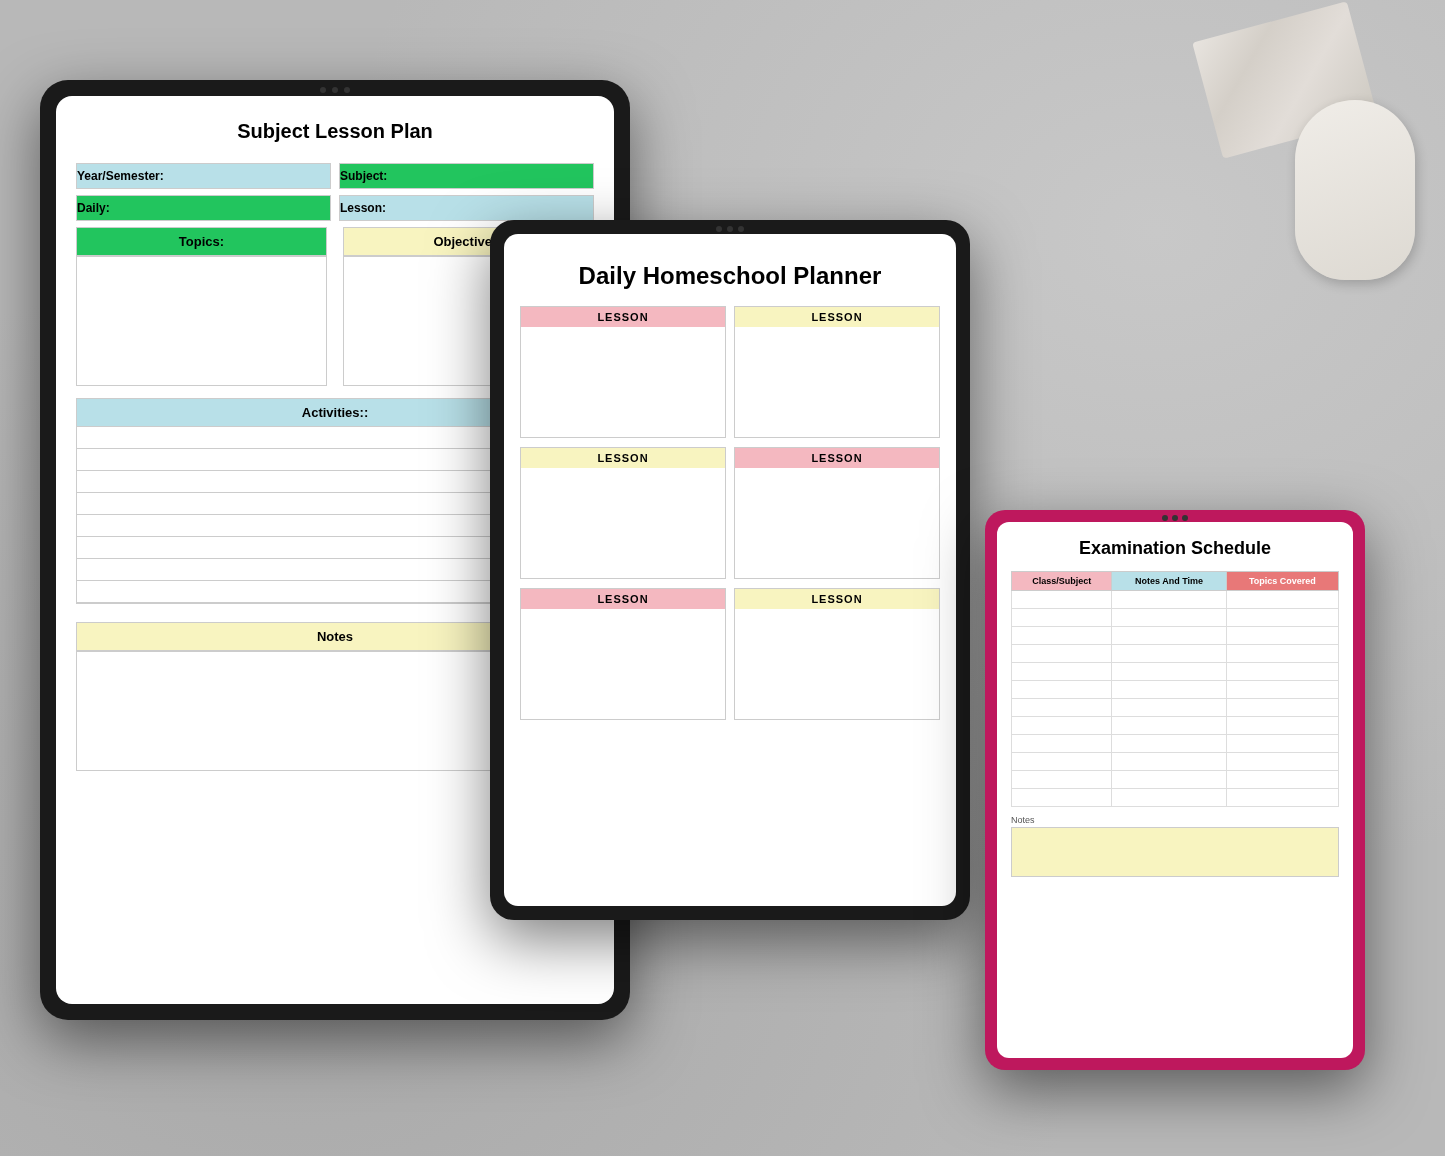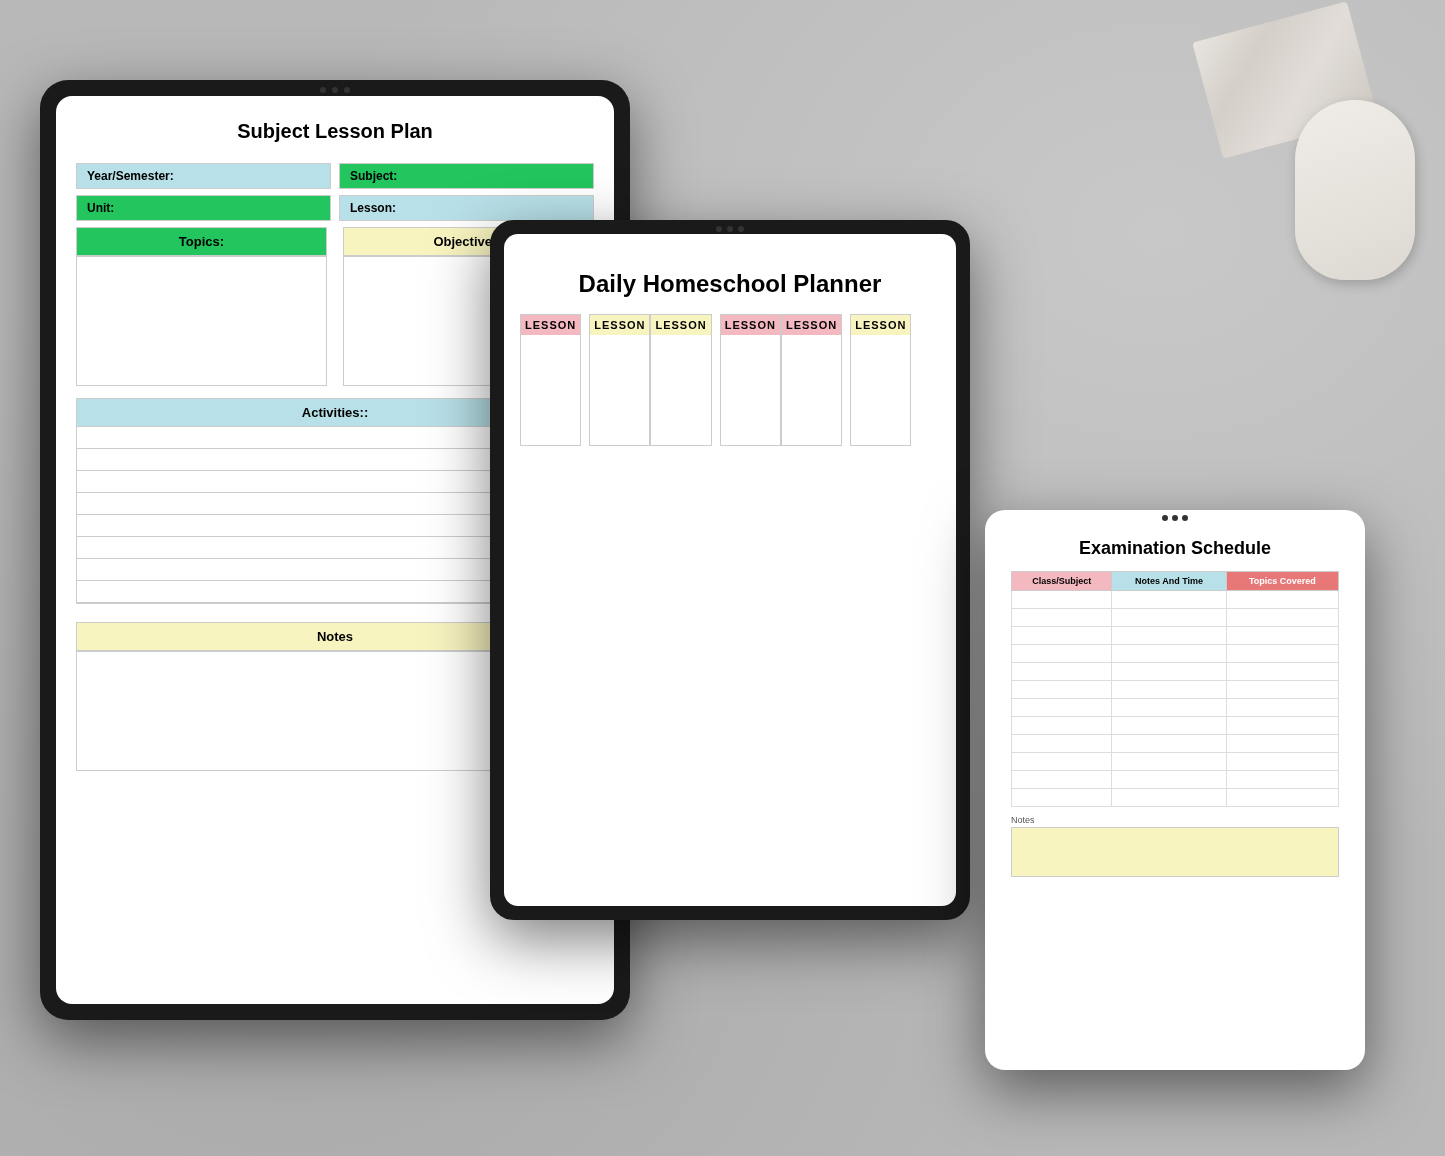--- a/index.html
+++ b/index.html
@@ -95,21 +95,21 @@
     }
 
     .form-row {
       display: flex;
       gap: 8px;
       margin-bottom: 6px;
     }
 
     .form-field {
       flex: 1;
-      padding: 5px 10px;
+      padding: 5px 0;
       font-size: 12px;
       font-weight: 600;
       border: 1px solid #ccc;
     }
 
     .field-blue { background: #b8e0e8; }
     .field-pink { background: #22c55e; }
     .field-yellow { background: #f8f4c0; }
 
     .section-header {
@@ -185,35 +185,35 @@
       gap: 5px;
       align-items: center;
     }
 
     .tablet-middle-screen {
       width: 100%;
       height: 100%;
       background: white;
       border-radius: 14px;
       overflow: hidden;
-      padding: 36px 16px;
+      padding: 28px 16px;
     }
 
     .planner-title {
       font-size: 24px;
       font-weight: 900;
       text-align: center;
       margin-bottom: 16px;
       color: #000;
     }
 
     .lesson-grid {
       display: flex;
-      flex-direction: row;
-      gap: 0;
+      flex-direction: column;
+      gap: 9px;
     }
 
     .lesson-row {
       display: flex;
       gap: 8px;
     }
 
     .lesson-card {
       flex: 1;
       border: 1px solid #ccc;
@@ -231,21 +231,21 @@
       height: 110px;
     }
 
     
     .tablet-right {
       position: absolute;
       top: 510px;
       right: 80px;
       width: 380px;
       height: 560px;
-      background: #ffffff;
+      background: #be185d;
       border-radius: 20px;
       box-shadow: 0 20px 60px rgba(0,0,0,0.5);
       padding: 12px;
     }
 
     .tablet-right-camera {
       position: absolute;
       top: 5px;
       left: 50%;
       transform: translateX(-50%);
@@ -327,21 +327,21 @@
   <div class="tablet-screen">
 
     <div class="lesson-plan-title">Subject Lesson Plan</div>
 
     <div class="form-row">
       <div class="form-field field-blue">Year/Semester:</div>
       <div class="form-field field-pink">Subject:</div>
     </div>
 
     <div class="form-row">
-      <div class="form-field field-pink">Unit:</div>
+      <div class="form-field field-pink">Daily:</div>
       <div class="form-field field-blue">Lesson:</div>
     </div>
 
     <div class="topics-objectives">
       <div class="topics-col">
         <div class="section-header field-pink">Topics:</div>
         <div class="section-box"></div>
       </div>
       <div class="objectives-col">
         <div class="section-header field-yellow">Objectives:</div>

